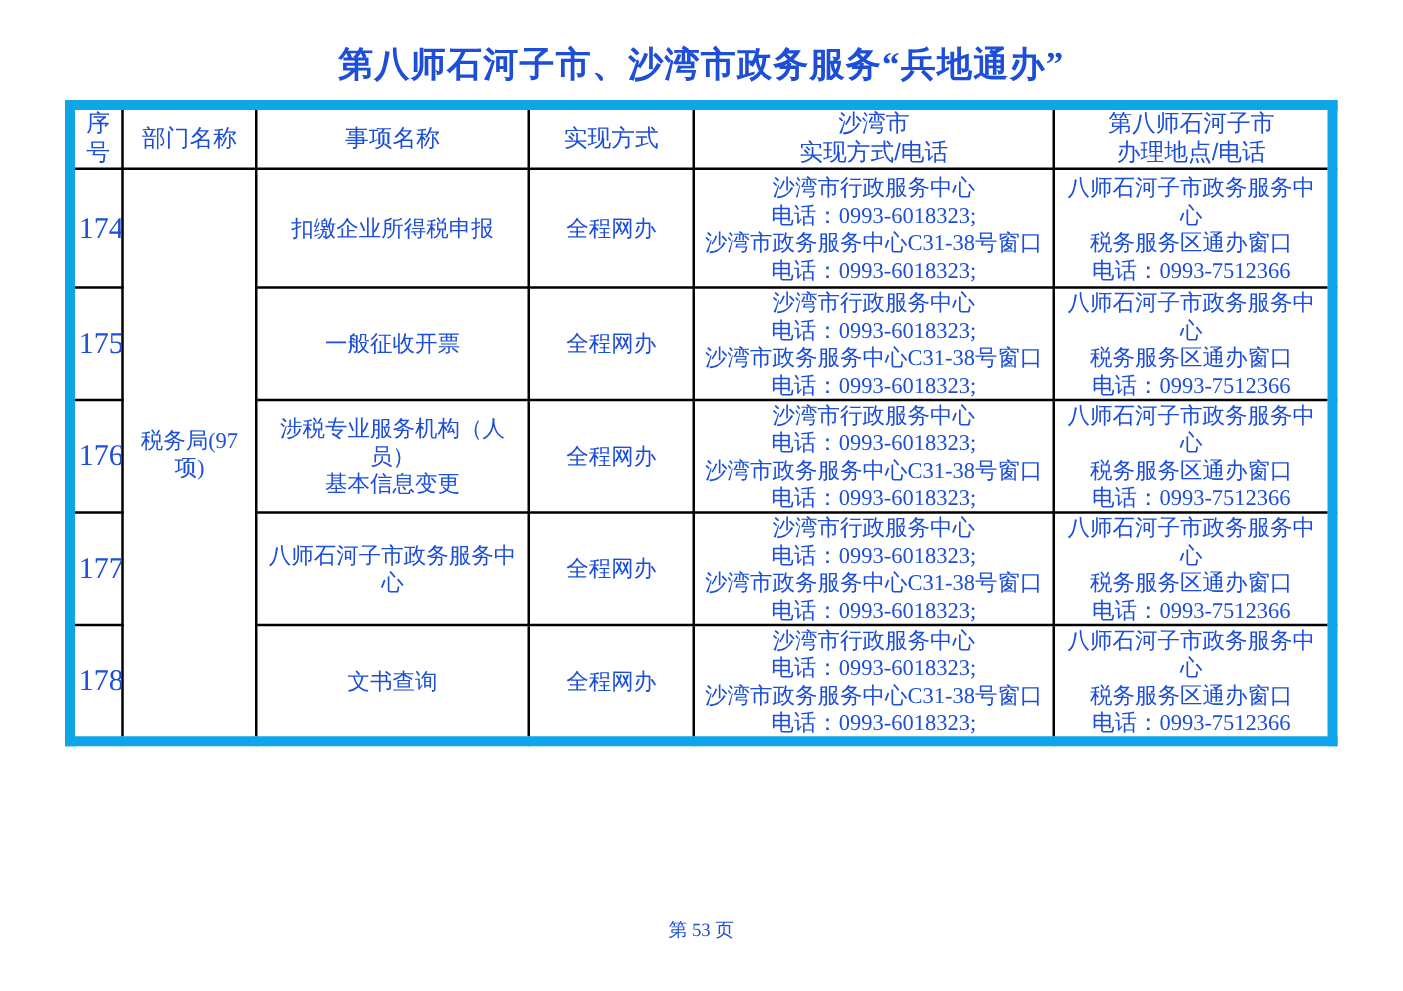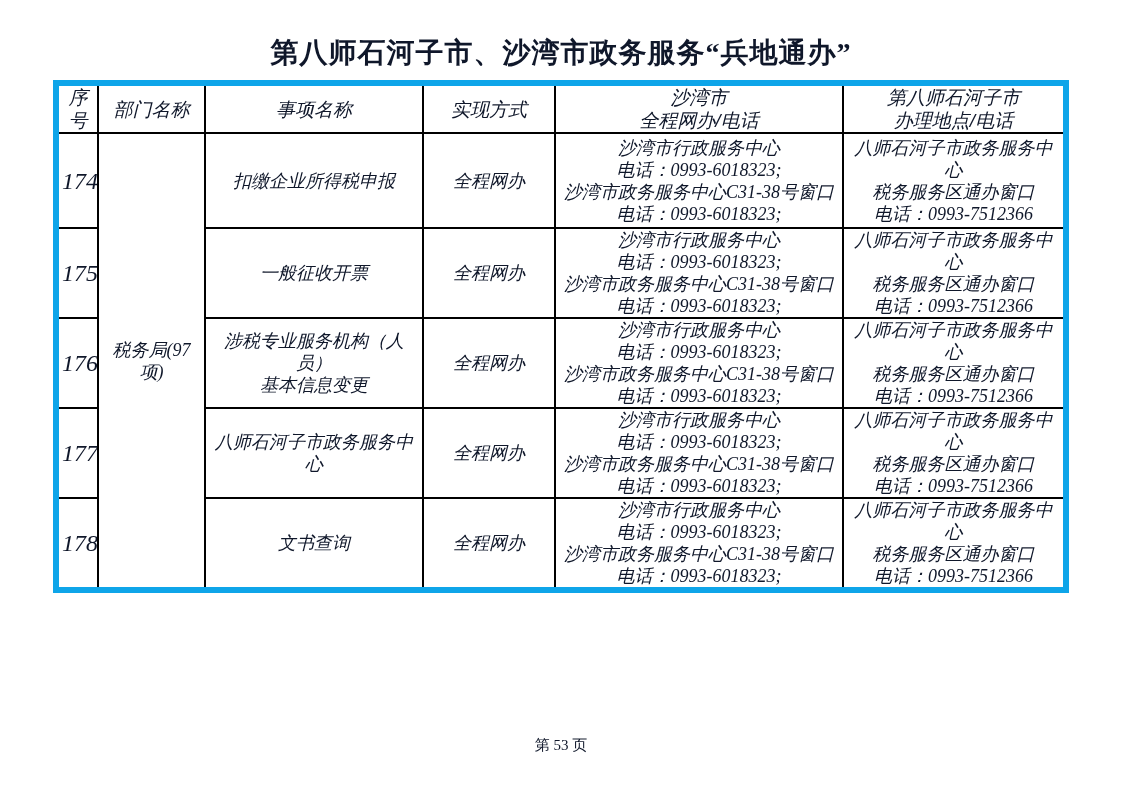--- a/index.html
+++ b/index.html
@@ -5,39 +5,38 @@
   html, body {
     margin: 0;
     padding: 0;
     background: #ffffff;
   }
   .page {
     position: relative;
     width: 1122px;
     height: 793px;
     background: #ffffff;
-    color: #0f172a;
+    color: #1d4ed8;
     font-family: "Liberation Serif", "DejaVu Serif", serif;
     overflow: hidden;
   }
   .doc-title {
     padding-top: 34px;
     text-align: center;
     font-weight: bold;
     font-size: 28px;
     line-height: 37px;
     letter-spacing: 1px;
   }
   table.items-table {
     table-layout: fixed;
     border-collapse: collapse;
     width: 1010px;
     margin: 9px auto 0 auto;
-    border: 6px solid #0ea5e9;
-    font-style: italic;
+    border: 8px solid #0ea5e9;
   }
   .items-table th,
   .items-table td {
     border: 2px solid #000;
     text-align: center;
     vertical-align: middle;
     padding: 0 3px;
     overflow: hidden;
   }
   .items-table thead th {
@@ -93,21 +92,21 @@
       <col style="width:288px">
       <col style="width:223px">
     </colgroup>
     <thead>
       <tr>
         <th>序号</th>
         <th>部门名称</th>
         <th>事项名称</th>
         <th>实现方式</th>
         <th>沙湾市
-全程网办/电话</th>
+实现方式/电话</th>
         <th>第八师石河子市
 办理地点/电话</th>
       </tr>
     </thead>
     <tbody>
       <tr class="r0">
         <td class="seq">174</td>
         <td rowspan="5">税务局(97项)</td>
         <td class="multiline">扣缴企业所得税申报</td>
         <td>全程网办</td>

